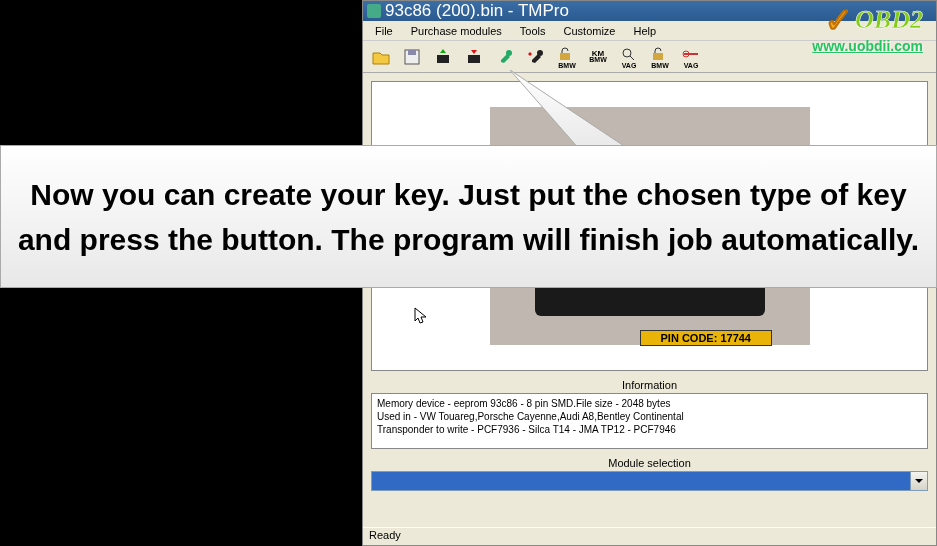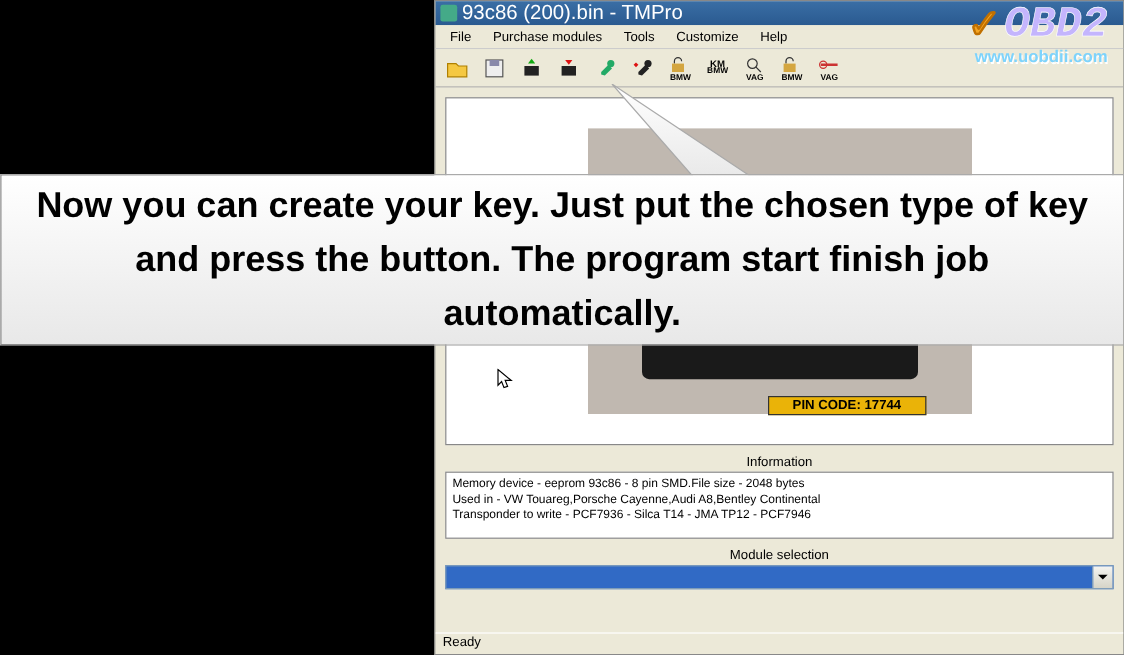--- a/index.html
+++ b/index.html
@@ -215,33 +215,34 @@
     gap: 2px;
   }
   .wm-v {
     font-size: 34px;
     font-weight: bold;
     color: #f5a623;
     font-family: Arial;
     -webkit-text-stroke: 1px #c07000;
   }
   .wm-text {
-    font-size: 36px;
+    font-size: 26px;
     font-weight: 900;
     font-style: italic;
-    color: #c4b5fd;
-    font-family: Liberation Mono, monospace;
+    color: #84cc16;
+    font-family: Liberation Serif, serif;
     -webkit-text-stroke: 0.5px #fff;
   }
   .wm-url {
     font-size: 14px;
-    color: #7dd3fc;
+    color: #22c55e;
     font-weight: bold;
     text-shadow: 1px 1px 0 #fff;
     margin-top: -2px;
+    text-decoration: underline;
   }
   
   .cursor {
     position: absolute;
     left: 414px;
     top: 307px;
     z-index: 8;
     pointer-events: none;
   }
 </style>
@@ -369,21 +370,21 @@
   <path d="M10 0 L80 80 L130 80 Z" fill="url(#g)" stroke="#aaa"></path>
   <defs>
       <linearGradient id="g" x1="0" y1="0" x2="0" y2="1">
         <stop offset="0" stop-color="#fff"></stop>
         <stop offset="1" stop-color="#e8e8e8"></stop>
       </linearGradient>
     </defs>
 </svg>
 
 <div class="callout">
-  <span>Now you can create your key. Just put the chosen type of key and press the button. The program start finish job automatically.</span>
+  <span>Now you can create your key. Just put the chosen type of key and press the button. The program will finish job automatically.</span>
 </div>
 
 <div class="watermark">
   <div class="wm-logo">
     <span class="wm-v">✓</span>
     <span class="wm-text">OBD2</span>
   </div>
   <div class="wm-url">www.uobdii.com</div>
 </div>
 

